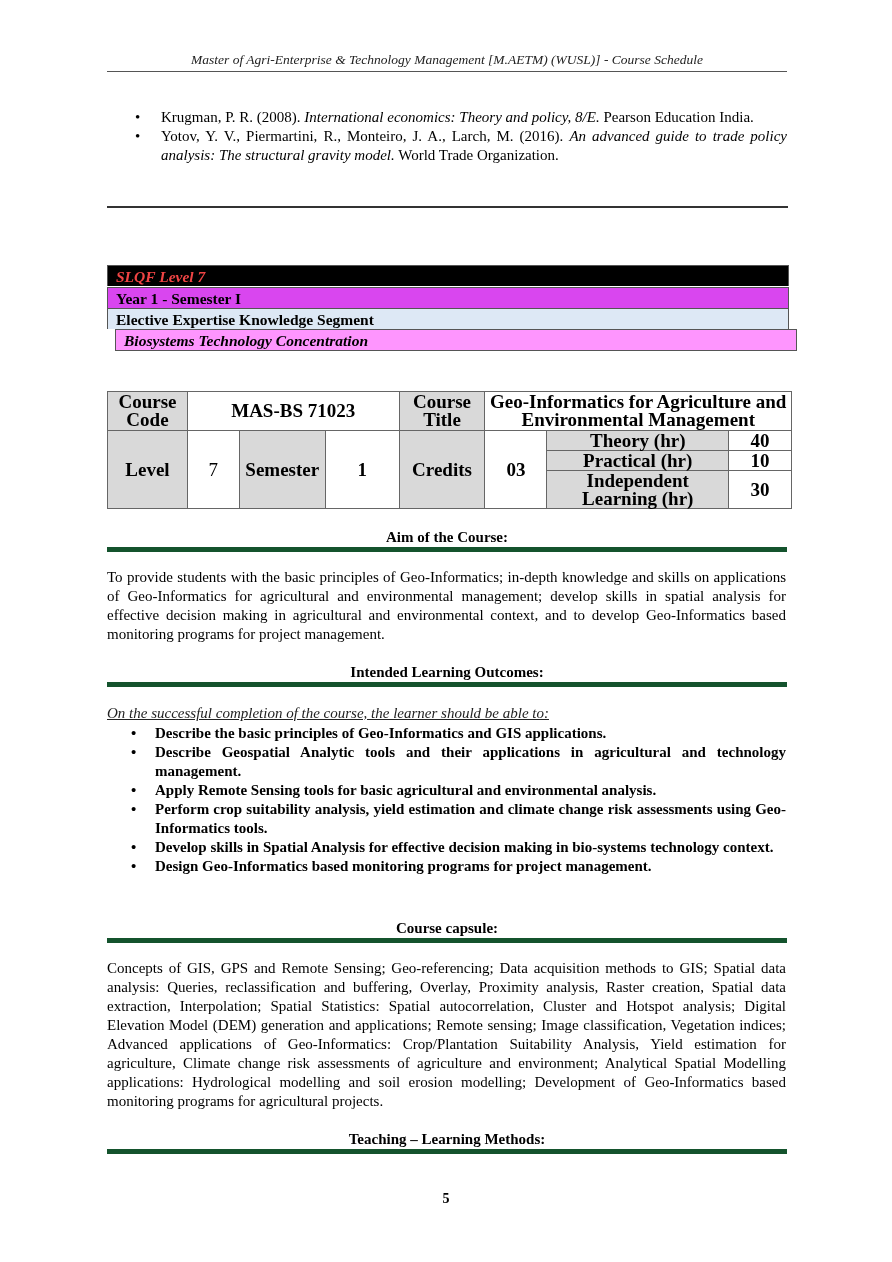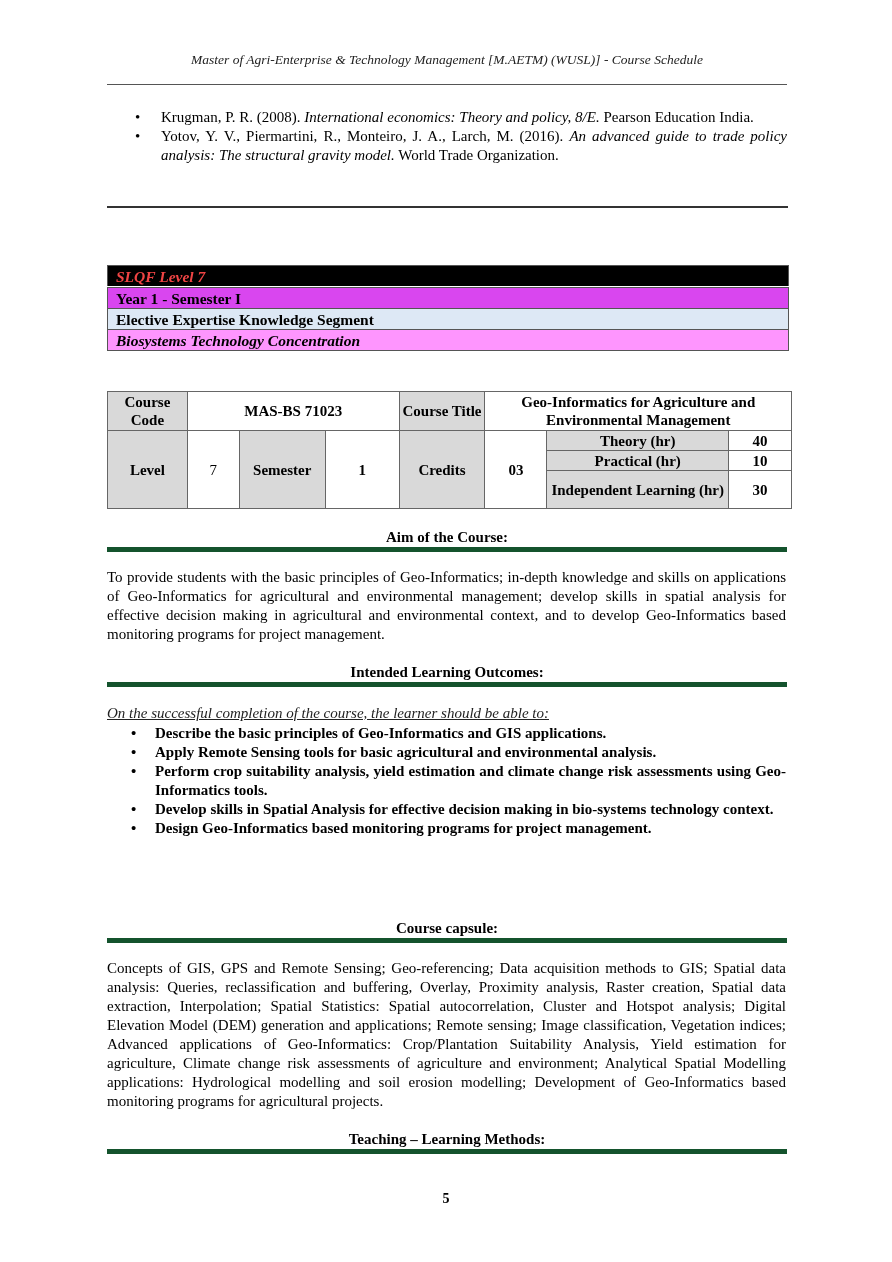--- a/index.html
+++ b/index.html
@@ -1,35 +1,35 @@
 <!DOCTYPE html>
 <html><head>
 <meta charset="utf-8">
 <style>
   html, body { margin:0; padding:0; background:#ffffff; }
   body { width:892px; height:1262px; position:relative; overflow:hidden;
          font-family:"Liberation Serif", serif; color:#000; font-size:15px; }
   .abs { position:absolute; }
   .header { left:107px; top:52px; width:680px; text-align:center; font-style:italic;
-            font-size:13.5px; color:#222; padding-bottom:16px; border-bottom:1px solid #555; }
+            font-size:13.5px; color:#222; padding-bottom:3px; border-bottom:1px solid #555; }
   ul.refs { left:107px; top:108px; width:680px; margin:0; padding:0; list-style:none; }
   ul.refs li { position:relative; padding-left:54px; line-height:19px; text-align:justify; margin-bottom:0; }
   ul.refs li::before { content:"\2022"; position:absolute; left:28px; top:0; font-size:15px; }
   .rule-thick { left:107px; top:206px; width:681px; height:0; border-top:2px solid #333; }
 
   .band { left:107px; width:682px; border:1px solid #555; border-bottom:none; height:21px;
           line-height:21px; padding-left:8px; box-sizing:border-box; font-weight:bold; font-size:15.5px; }
   .band.last { border-bottom:1px solid #555; }
   .b1 { top:265px; background:#000; color:#ef4444; font-style:italic; }
   .b2 { top:287px; background:#d946ef; }
   .b3 { top:308px; background:#dde8f5; }
-  .b4 { top:329px; background:#fe95fe; font-style:italic; height:22px; }
+  .b4 { top:329px; background:#fe95fe; font-style:italic; height:22px;margin-left:8px; }
 
   table.info { position:absolute; left:107px; top:391px; width:685px; border-collapse:collapse;
-               font-size:15px; }
+               font-size:19px; }
   table.info td { border:1px solid #666; text-align:center; vertical-align:middle; padding:0 2px; line-height:18px; }
   table.info td.g { background:#d9d9d9; font-weight:bold; }
   table.info td.b { font-weight:bold; }
 
   .sec-h { left:107px; width:680px; font-weight:bold; font-size:15px; border-bottom:5px solid #14532d; padding-bottom:1px;text-align:center; }
   .para { left:107px; width:679px; text-align:justify; line-height:19px; font-size:15px; }
   .intro { left:107px; top:705px; font-style:italic; font-size:15px; color:#222;text-decoration:underline; }
   ul.ilo { left:107px; top:724px; width:679px; margin:0; padding:0; list-style:none; }
   ul.ilo li { position:relative; padding-left:48px; line-height:19px; text-align:justify;font-weight:bold; }
   ul.ilo li::before { content:"\2022"; position:absolute; left:24px; top:0; }
@@ -90,20 +90,21 @@
 </tbody>
   </table>
 
 <div class="abs sec-h" style="top:529px">Aim of the Course:</div>
 <div class="abs para" style="top:568px">To provide students with the basic principles of Geo-Informatics; in-depth knowledge and skills on applications of Geo-Informatics for agricultural and environmental management; develop skills in spatial analysis for effective decision making in agricultural and environmental context, and to develop Geo-Informatics based monitoring programs for project management.</div>
 
 <div class="abs sec-h" style="top:664px">Intended Learning Outcomes:</div>
 <div class="abs intro">On the successful completion of the course, the learner should be able to:</div>
 <ul class="abs ilo">
   <li>Describe the basic principles of Geo-Informatics and GIS applications.</li>
+  <li>Describe Geospatial Analytic tools and their applications in agricultural and technology management.</li>
   <li>Apply Remote Sensing tools for basic agricultural and environmental analysis.</li>
   <li>Perform crop suitability analysis, yield estimation and climate change risk assessments using Geo-Informatics tools.</li>
   <li>Develop skills in Spatial Analysis for effective decision making in bio-systems technology context.</li>
   <li>Design Geo-Informatics based monitoring programs for project management.</li>
 </ul>
 
 <div class="abs sec-h" style="top:920px">Course capsule:</div>
 <div class="abs para" style="top:959px">Concepts of GIS, GPS and Remote Sensing;  Geo-referencing; Data acquisition methods to GIS; Spatial data analysis: Queries, reclassification and buffering, Overlay, Proximity analysis, Raster creation, Spatial data extraction, Interpolation; Spatial Statistics: Spatial autocorrelation, Cluster and Hotspot analysis; Digital Elevation Model (DEM) generation and applications; Remote sensing; Image classification, Vegetation indices; Advanced applications of Geo-Informatics: Crop/Plantation Suitability Analysis, Yield estimation for agriculture, Climate change risk assessments of agriculture and environment; Analytical Spatial Modelling applications: Hydrological modelling and soil erosion modelling; Development of Geo-Informatics based monitoring programs for agricultural projects.</div>
 
 <div class="abs sec-h" style="top:1131px">Teaching – Learning Methods:</div>

